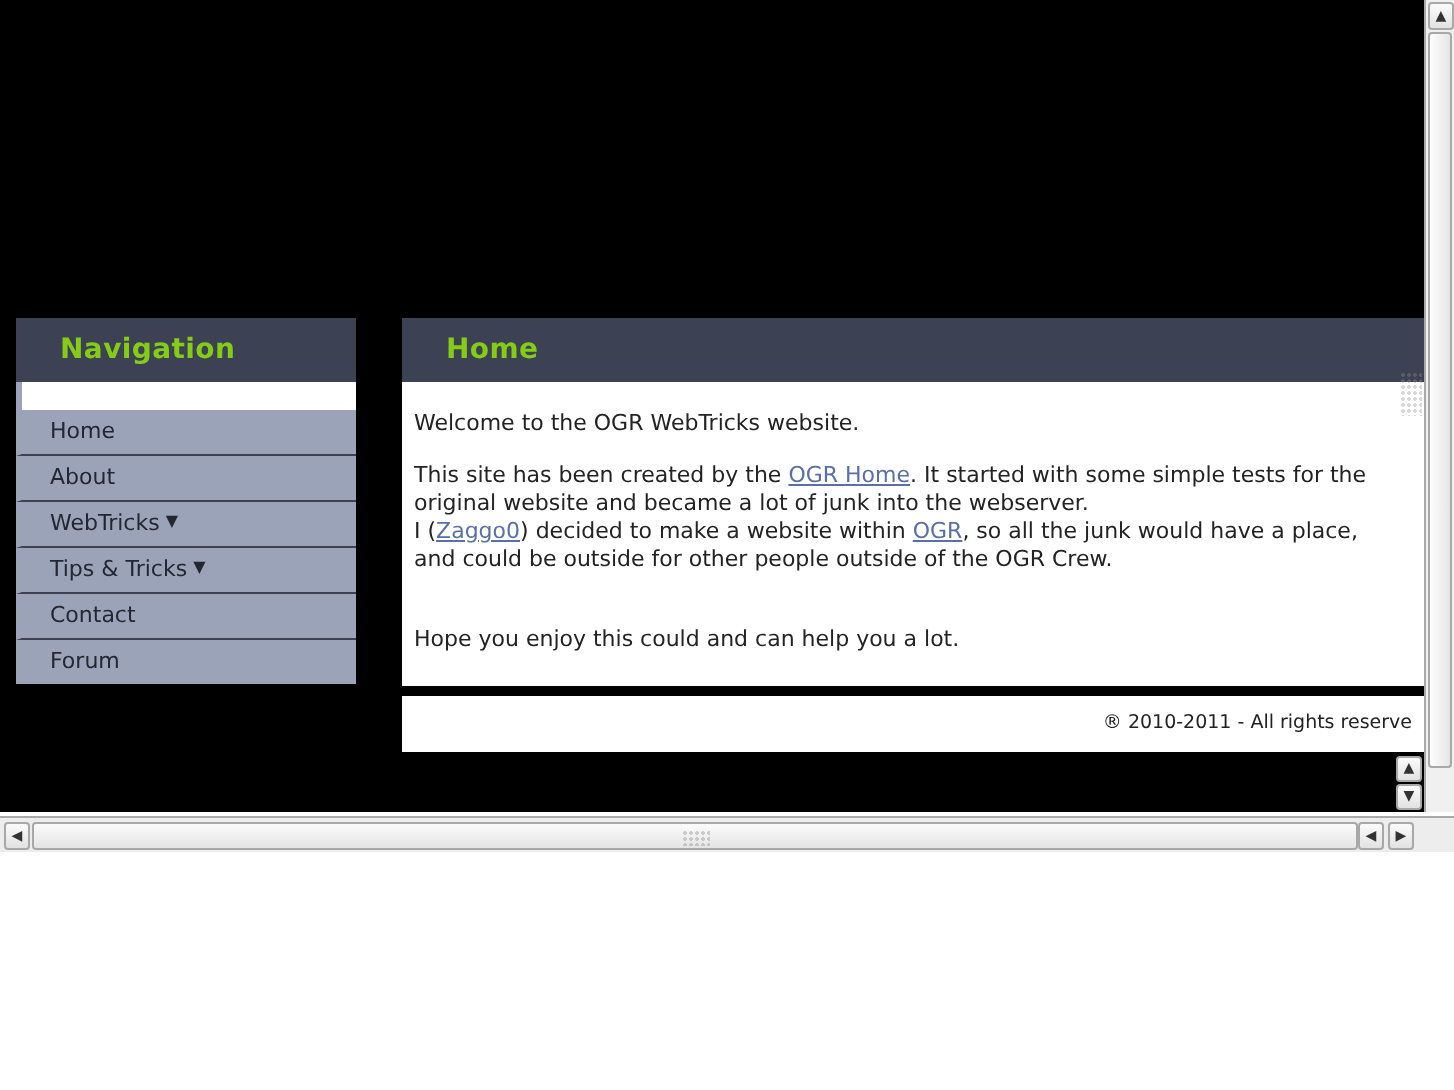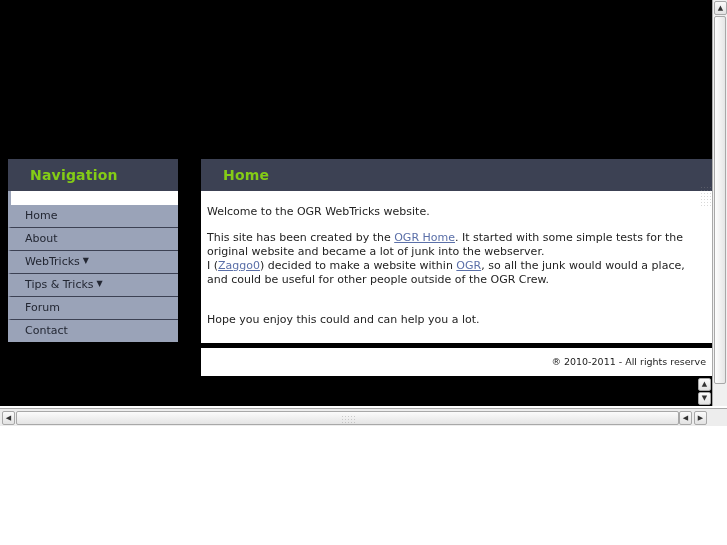--- a/index.html
+++ b/index.html
@@ -263,42 +263,42 @@
     <div class="nav-item">
       <span>About</span>
     </div>
     <div class="nav-item">
       <span>WebTricks</span><span class="caret">▼</span>
     </div>
     <div class="nav-item">
       <span>Tips &amp; Tricks</span><span class="caret">▼</span>
     </div>
     <div class="nav-item">
+      <span>Contact</span>
+    </div>
+    <div class="nav-item">
       <span>Forum</span>
-    </div>
-    <div class="nav-item">
-      <span>Contact</span>
     </div>
   </div>
 
   <div id="content-col">
 
     <div id="content-box">
       <div class="panel-header">
         <span>Home</span>
       </div>
 
       <div id="content-body">
         <p>
           <span>Welcome to the OGR WebTricks website.</span>
         </p>
 
         <p>
           <span>This site has been created by the </span><a href="#" class="inline-link">OGR Home</a><span>. It started with some simple tests for the original website and became a lot of junk into the webserver.</span><br>
-          <span>I (</span><a href="#" class="inline-link">Zaggo0</a><span>) decided to make a website within </span><a href="#" class="inline-link">OGR</a><span>, so all the junk would would a place, and could be useful for other people outside of the OGR Crew.</span>
+          <span>I (</span><a href="#" class="inline-link">Zaggo0</a><span>) decided to make a website within </span><a href="#" class="inline-link">OGR</a><span>, so all the junk would have a place, and could be outside for other people outside of the OGR Crew.</span>
         </p>
 
         <p>
           <br>
           <span>Hope you enjoy this could and can help you a lot.</span>
         </p>
 
       </div>
     </div>
 

